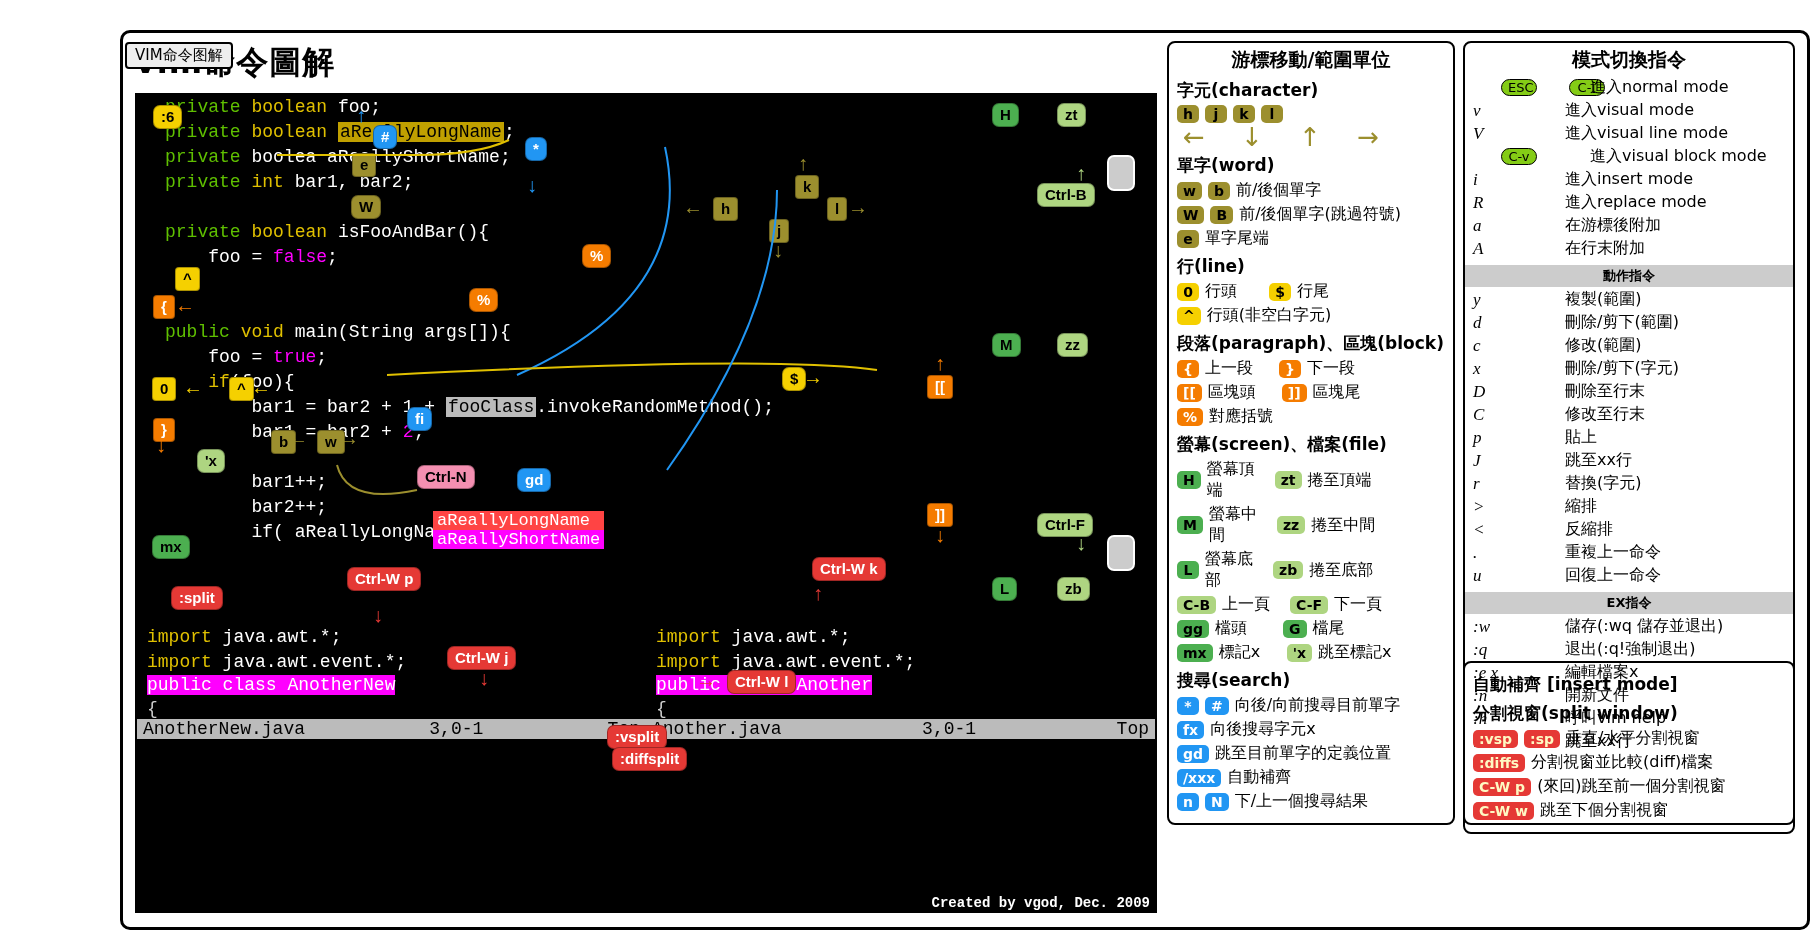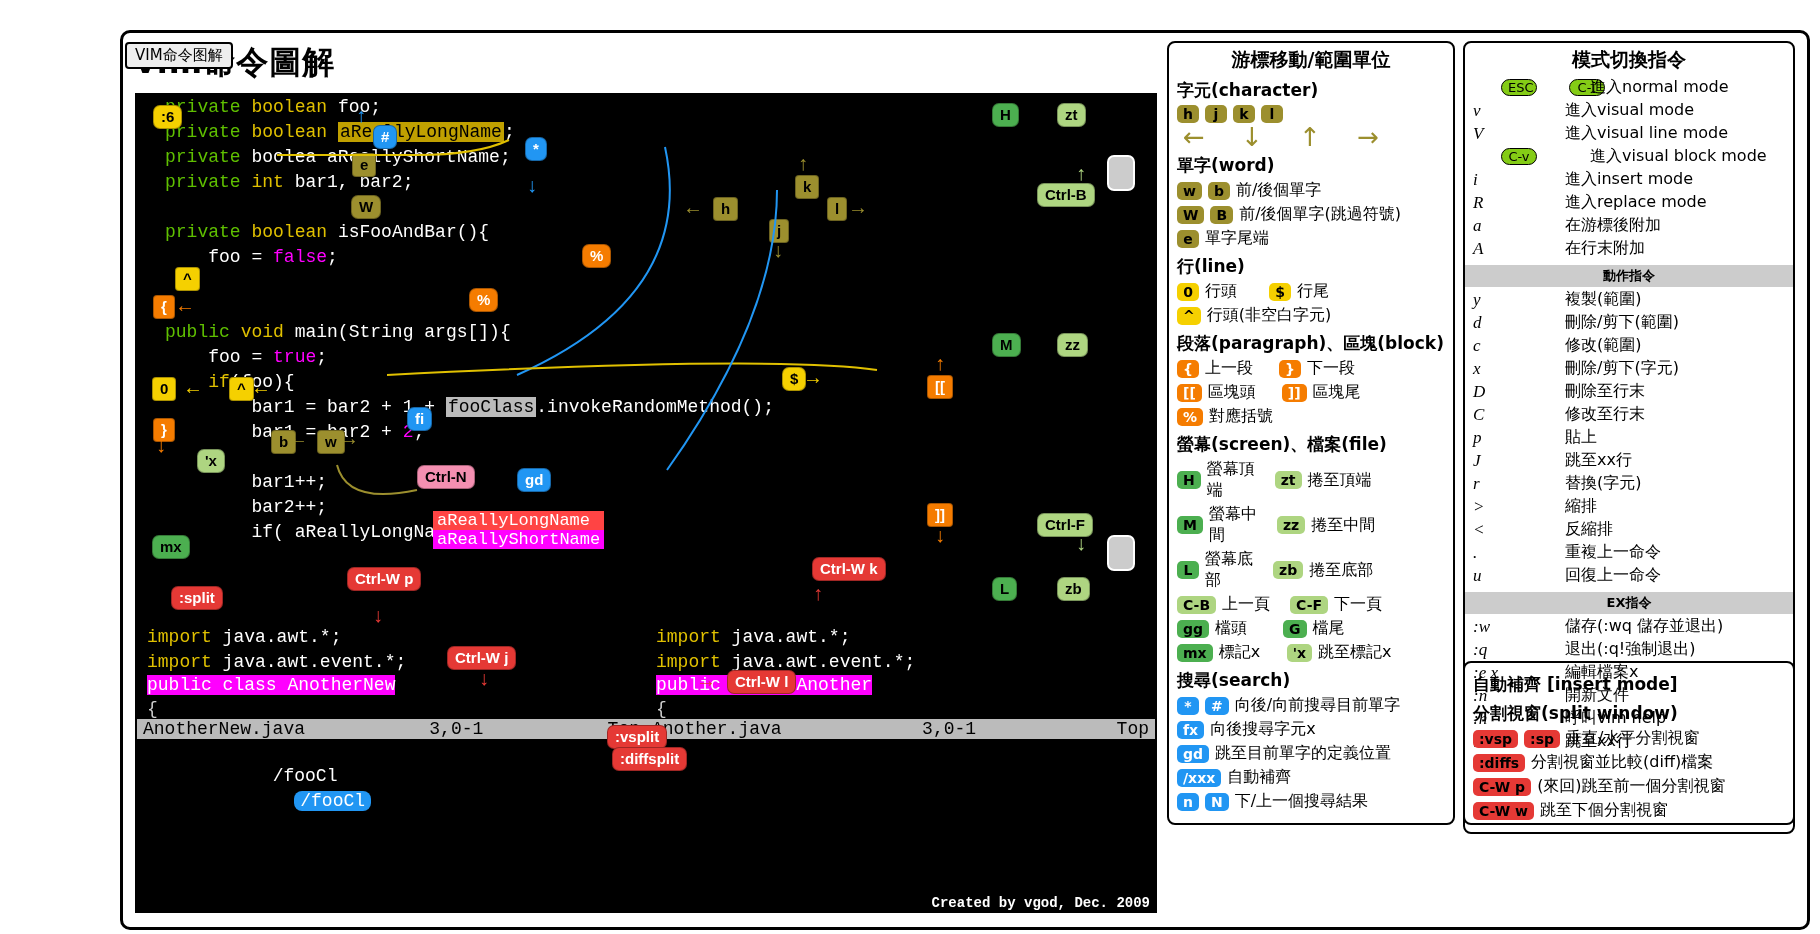--- a/index.html
+++ b/index.html
@@ -52,21 +52,21 @@
   .ptitle { font-size: 19px; font-weight:bold; text-align:center; margin-bottom: 4px; }
   .subhdr { font-size: 17px; font-weight:bold; margin: 6px 0 3px 0; }
   .row { display:flex; align-items:center; gap:6px; margin: 3px 0; font-size:16px; }
   .keycap { display:inline-block; min-width:22px; text-align:center; border-radius:5px; padding:1px 6px; font-weight:bold; font-size:14px; }
   .cap-olive{ background:#9c8f2e; color:#000;}
   .cap-yellow{background:#f5d000; color:#000;}
   .cap-orange{background:#f57c00; color:#fff;}
   .cap-green{ background:#4caf50; color:#000;}
   .cap-lime { background:#aed581; color:#000;}
   .cap-blue { background:#2196f3; color:#fff;}
-  .cap-red  { background:#e53935; color:#000000;}
+  .cap-red  { background:#e53935; color:#fef9c3;}
   .oval { border-radius: 999px; border:1.5px solid #000; padding:0 6px; font-size:13px; display:inline-block; min-width:36px; text-align:center; background:#84cc16;margin-left:28px; }
   .sect { background:#ccc; font-weight:bold; text-align:center; margin:6px -8px 2px -8px; padding:2px 0; }
   .cmd-row { display:flex; align-items:center; gap:12px; font-size:16px; margin:2px 0; }
   .cmd-row .k { width: 80px; font-style: italic; font-family: serif; font-size:17px; }
   .cmd-row .k2 { width: 105px; display:flex; gap:4px; }
   .bigarrows { font-size:26px; color:#9c8f2e; letter-spacing:14px; line-height:22px; }
   svg.connect { position:absolute; left:0; top:0; pointer-events:none; }
 </style>
 </head>
 <body>
@@ -128,24 +128,20 @@
             <div class="splitpane status2">
               <span>AnotherNew.java</span>
                 <span>3,0-1</span>
                 <span>Top</span>
             </div>
             <div class="splitpane status2">
               <span>Another.java</span>
                 <span>3,0-1</span>
                 <span>Top</span>
             </div>
-          </div>
-          <div class="ln" style="color:#fff;padding-left:6px;">
-            <span>/fooCl</span>
-            &nbsp;&nbsp;<span style="background:#2196f3;border-radius:8px;padding:0 6px;color:#fff;">/fooCl</span>
           </div>
         </div>
 
         <div id="badges">
             <span class="bd c-yellow" style="left: 16px; top: 10px;">:6</span>
             <span class="bd c-blue" style="left: 236px; top: 30px;">#</span>
             <span class="bd c-blue" style="left: 388px; top: 42px;">*</span>
             <span class="bd c-olive sq" style="left: 215px; top: 58px;">e</span>
             <span class="bd c-olive" style="left: 214px; top: 100px;">W</span>
             <span class="bd c-green" style="left: 855px; top: 8px;">H</span>

